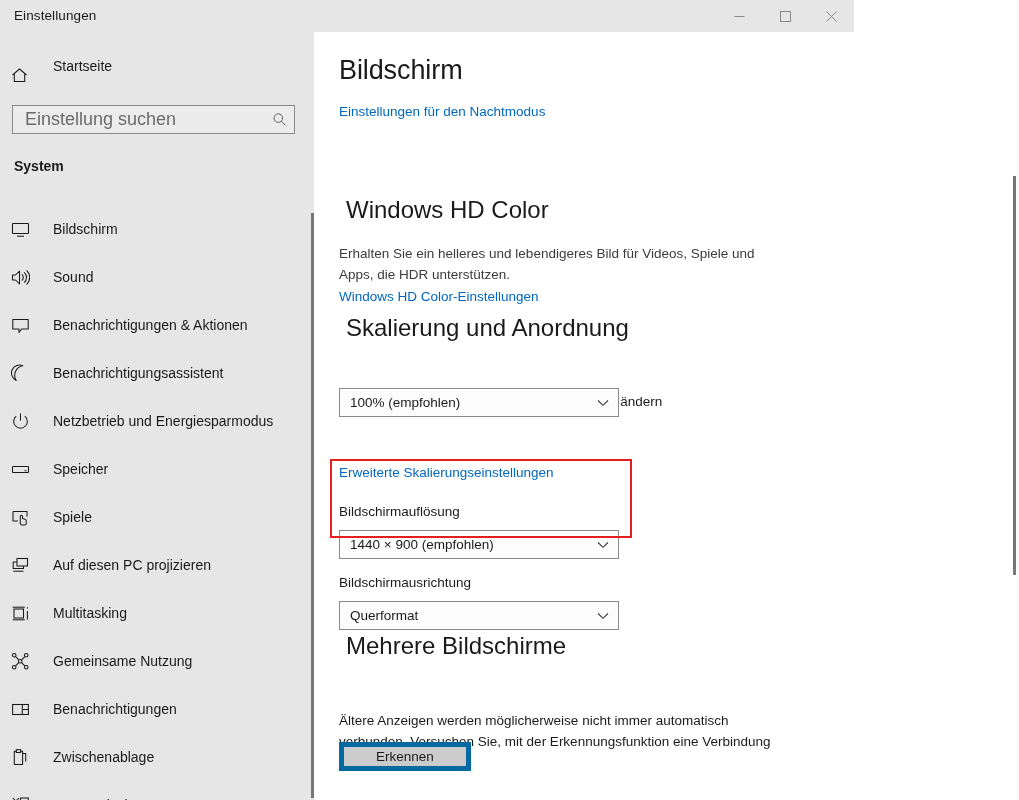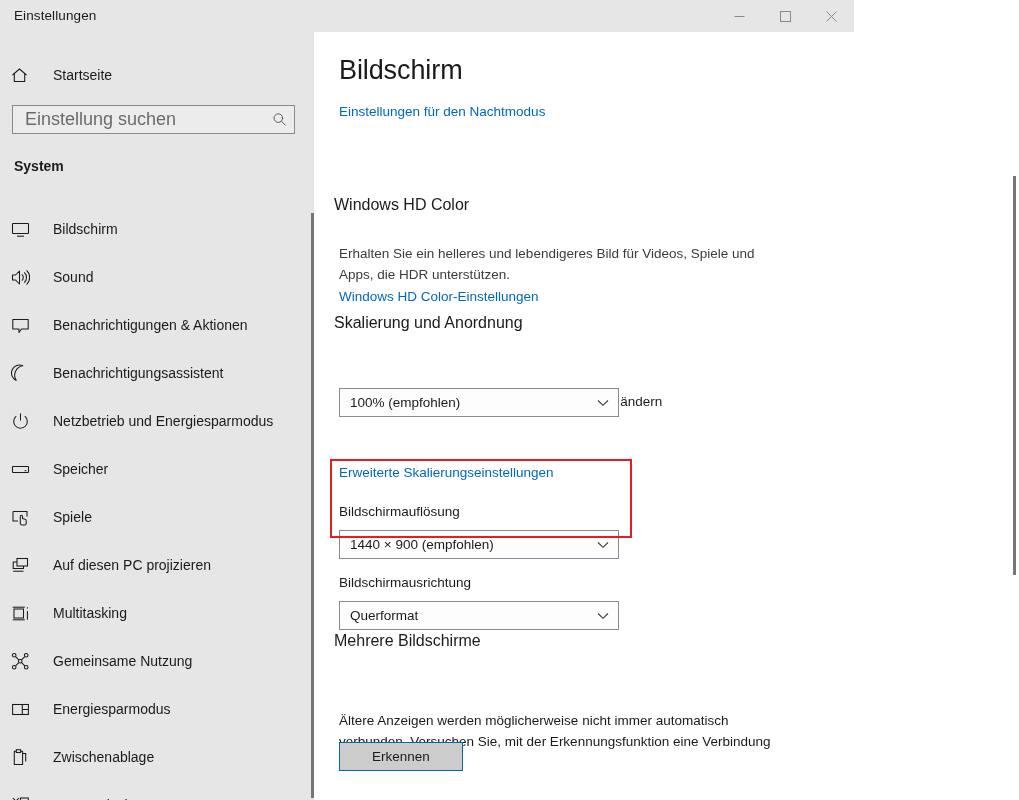--- a/index.html
+++ b/index.html
@@ -56,21 +56,20 @@
     width: 314px;
     height: 768px;
     background: #e6e6e6;
     overflow: hidden;
   }
   .home-row {
     position: absolute;
     left: 0; top: 26px;
     width: 300px; height: 34px;
     display: flex;
-    align-items: center;
     cursor: default;
   }
   .home-icon {
     width: 34px;
     margin-left: 11px;
     display: flex;
     align-items: center;
     justify-content: flex-start;
   }
   .home-label {
@@ -179,22 +178,22 @@
     white-space: nowrap;
   }
 
   .link-night {
     position: absolute;
     left: 25px; top: 72px;
   }
 
   .sec-heading {
     position: absolute;
-    left: 20px;
-    font-size: 16px;
+    left: 32px;
+    font-size: 24px;
     color: #1a1a1a;
     font-weight: normal;
   }
   .sec-hdcolor { top: 164px; }
   .sec-scaling { top: 282px; }
   .sec-multi { top: 600px; }
 
   .body-text {
     position: absolute;
     left: 25px;
@@ -259,21 +258,21 @@
     border: 2px solid #e32020;
     box-sizing: border-box;
     pointer-events: none;
   }
 
   .btn {
     position: absolute;
     left: 25px; top: 710px;
     min-width: 90px; height: 29px;
     background: #cccccc;
-    border: 1px solid #0369a1;
+    border: 5px solid #0369a1;
     box-sizing: border-box;
     font-family: "Liberation Sans", sans-serif;
     font-size: 13.5px;
     color: #1a1a1a;
     cursor: default;
     padding: 0 32px;
   }
 
   .content-scroll-track {
     position: absolute;
@@ -451,21 +450,21 @@
     </div>
 
     <div class="nav-item">
       <span class="nav-icon">
         <svg width="19" height="19" viewBox="0 0 19 19">
           <rect x="1.6" y="4.5" width="15.8" height="10" fill="none" stroke="#1a1a1a" stroke-width="1.05"></rect>
           <line x1="11.3" y1="4.5" x2="11.3" y2="14.5" stroke="#1a1a1a" stroke-width="1.05"></line>
           <line x1="11.3" y1="9.5" x2="17.4" y2="9.5" stroke="#1a1a1a" stroke-width="1.05"></line>
         </svg>
       </span>
-      <span class="nav-label">Energiesparmodus</span>
+      <span class="nav-label">Benachrichtigungen</span>
     </div>
 
     <div class="nav-item">
       <span class="nav-icon">
         <svg width="19" height="19" viewBox="0 0 19 19">
           <path d="M5.2 3.2 L3.3 3.2 L3.3 16.4 L11.6 16.4 L11.6 3.2 L9.7 3.2" fill="none" stroke="#1a1a1a" stroke-width="1.05" stroke-linejoin="round"></path>
           <rect x="5.3" y="1.7" width="4.3" height="2.8" fill="none" stroke="#1a1a1a" stroke-width="1.05"></rect>
           <path d="M11.6 5.5 L14.7 5.5 L14.7 13.6" fill="none" stroke="#1a1a1a" stroke-width="1.05"></path>
         </svg>
       </span>

